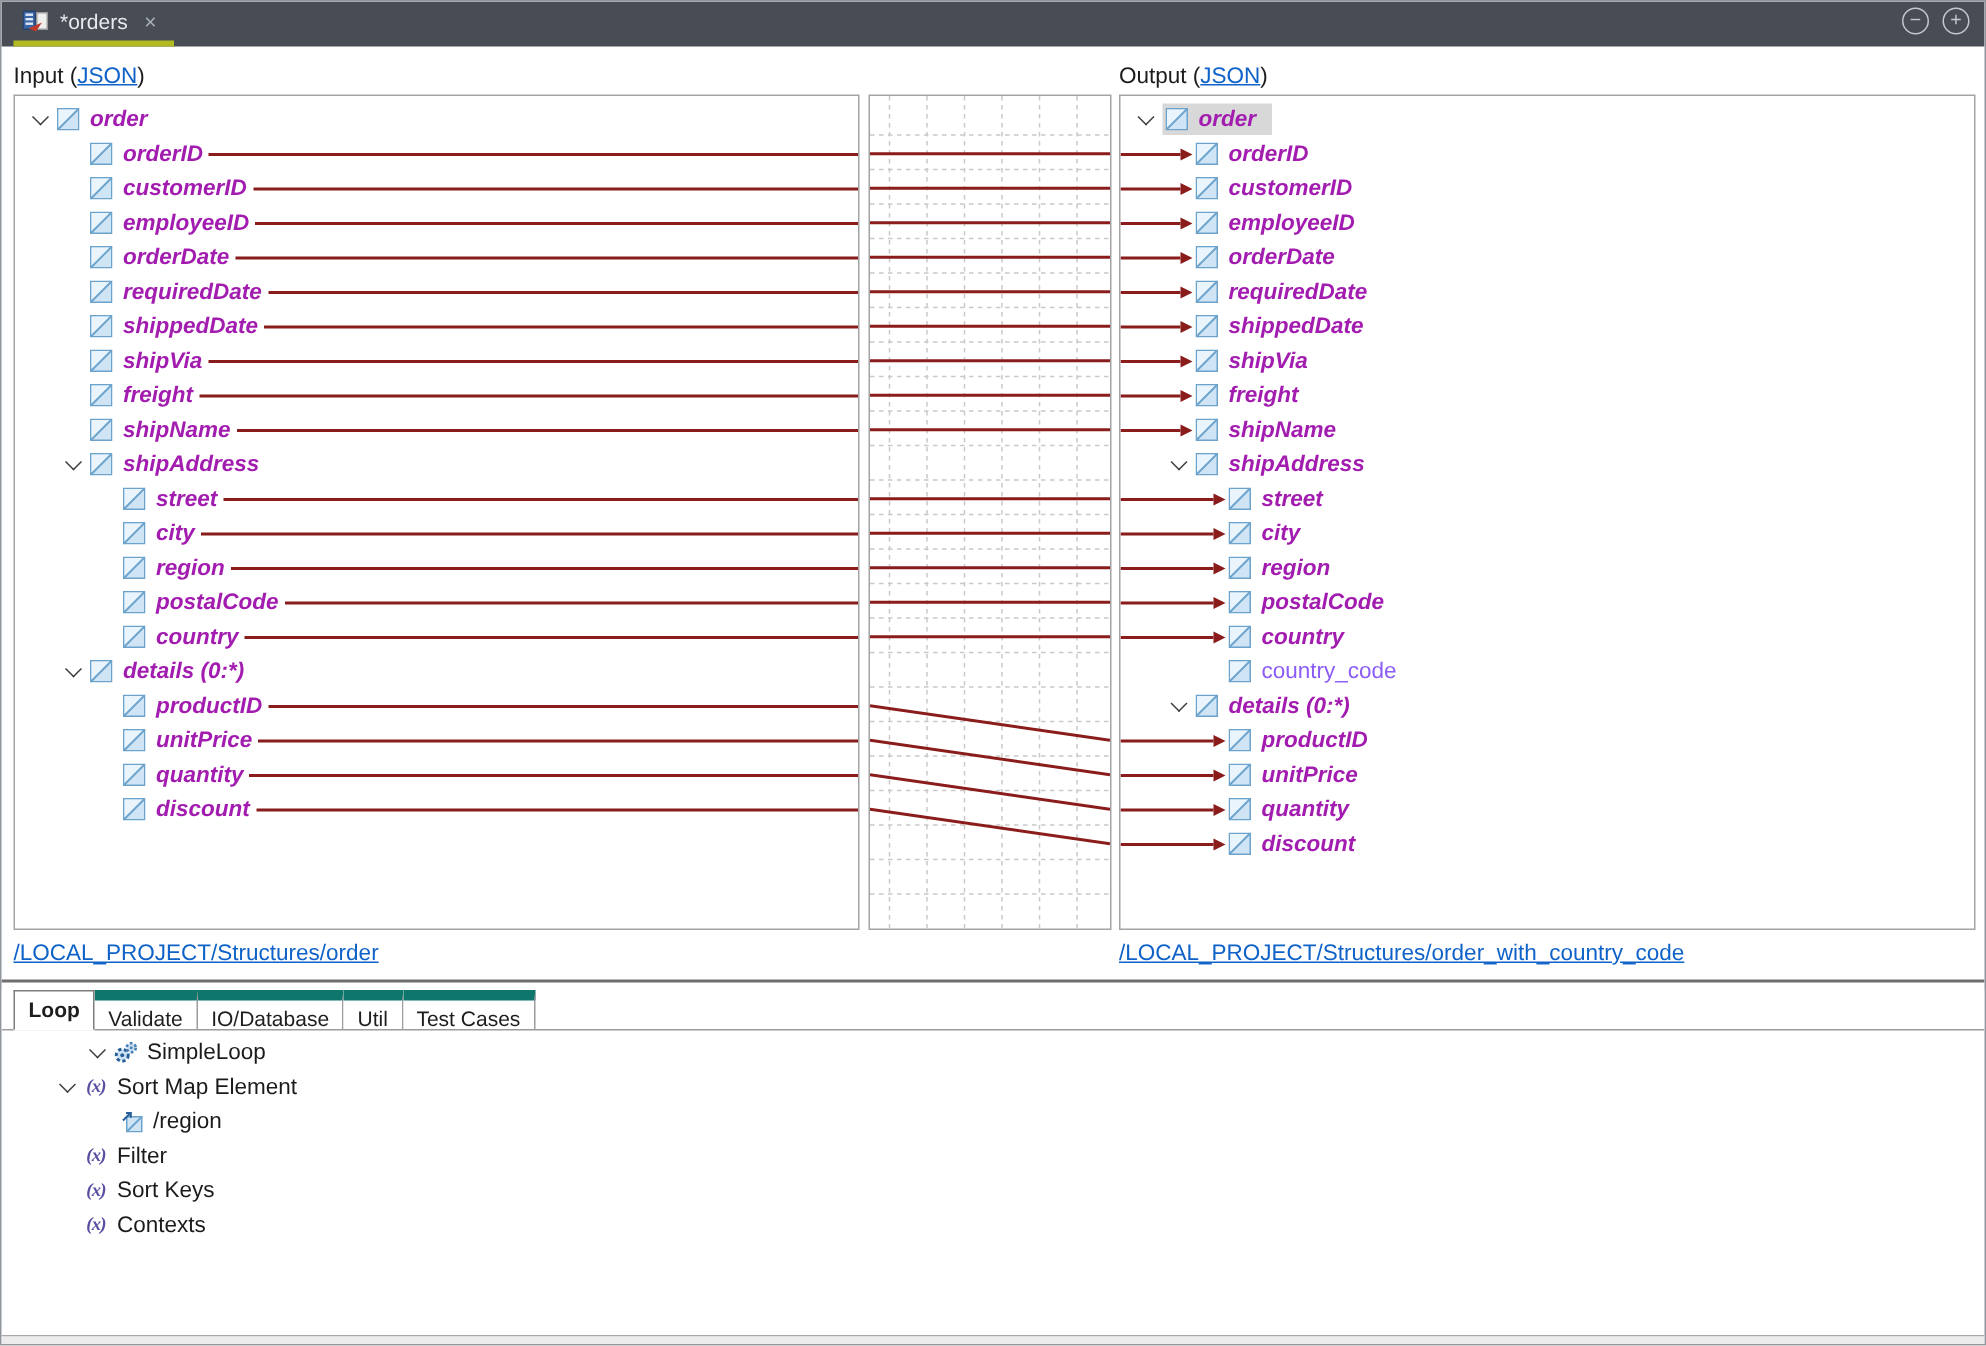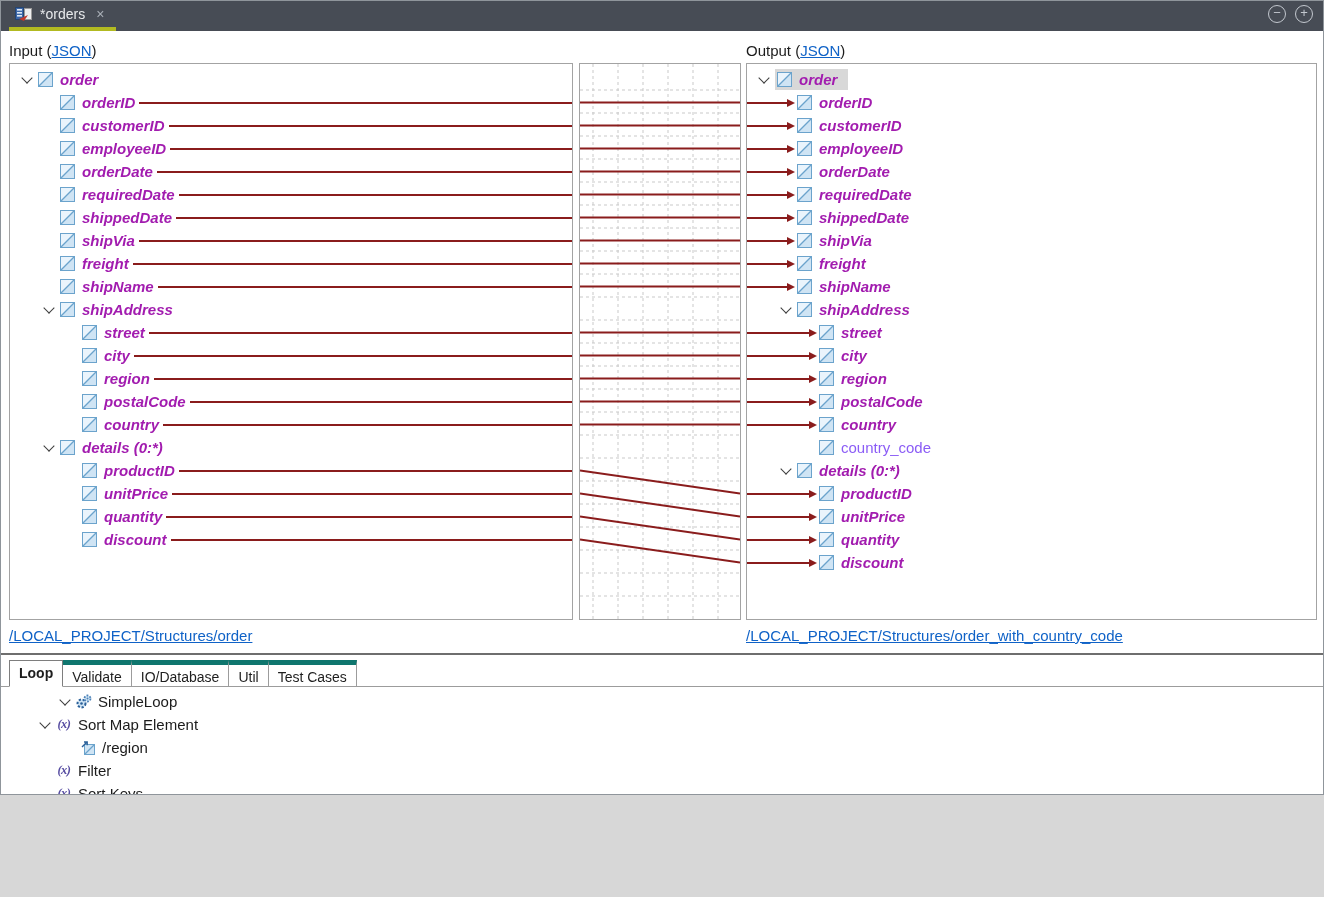--- a/index.html
+++ b/index.html
@@ -1,16 +1,16 @@
 <!DOCTYPE html>
 <html style="--maroon: #8a1c1c; --link: #0f62c7; --tab-underline: #b2ba21; --tabbar-bg: #474c55; --sel-bg: #d8d8d8;"><head>
 <meta charset="utf-8">
 <style>
   html,body{margin:0;padding:0;background:#d7d7d7;font-family:"Liberation Sans",sans-serif;}
-  .window{position:relative;width:1324px;height:795px;background:#fff;border:1px solid #8f959b;box-sizing:border-box;overflow:hidden;}
+  .window{position:relative;width:1324px;height:897px;background:#fff;border:1px solid #8f959b;box-sizing:border-box;overflow:hidden;}
 
   
   .tabbar{position:absolute;left:0;top:0;right:0;height:30px;background:var(--tabbar-bg);}
   .doc-tab{position:absolute;left:8px;top:0;height:26px;display:flex;align-items:center;gap:7px;padding:0 8px 0 6px;color:#e8eaec;font-size:14px;cursor:default;}
   .tab-close{color:#aab0b8;font-size:14px;margin-left:4px;}
   .tab-underline{position:absolute;left:8px;top:26px;width:107px;height:4px;background:var(--tab-underline);}
   .winbtns{position:absolute;right:10px;top:4px;display:flex;gap:9px;}
   .winbtn{width:16px;height:16px;border:1px solid #c3c8cf;border-radius:50%;color:#c3c8cf;font-size:13px;line-height:14px;text-align:center;}
 
   
@@ -36,21 +36,21 @@
   .trow.plain .elabel{font-weight:normal;font-style:normal;color:#8b5cf6;}
   .mapline{flex:1 1 auto;min-width:0;height:0;border-top:2px solid var(--maroon);margin-left:2px;}
   .oarrow{position:absolute;left:0;top:50%;height:0;border-top:2px solid var(--maroon);margin-top:-1px;}
   .oarrow::after{content:'';position:absolute;right:-8px;top:-5px;width:0;height:0;border-left:8px solid var(--maroon);border-top:4px solid transparent;border-bottom:4px solid transparent;}
   .selbox{display:flex;align-items:center;background:var(--sel-bg);padding:2px 9px 2px 2px;}
   .selbox .eicon{margin-right:7px;}
 
   
   .big-divider{position:absolute;left:0;top:652px;width:100%;height:2px;background:#6e6e6e;}
   .ptabs{position:absolute;left:0;top:659px;width:100%;height:27px;background:#fff;border-bottom:1px solid #9c9c9c;display:flex;align-items:stretch;padding-left:8px;box-sizing:border-box;}
-  .ptab{font-size:14px;line-height:25px;padding:0 9px;color:#1e1e1e;background:#fff;border-top:5px solid #0f766e;border-right:1px solid #9c9c9c;cursor:default;}
+  .ptab{font-size:14px;line-height:25px;padding:0 9px;color:#1e1e1e;background:#fff;border-top:7px solid #0f766e;border-right:1px solid #9c9c9c;cursor:default;}
   .ptab.active{font-weight:bold;border:1px solid #7e7e7e;border-bottom:1px solid #fff;margin-bottom:-1px;position:relative;z-index:1;}
   .ltree{position:absolute;left:0;top:689px;}
   .lrow{height:23px;display:flex;align-items:center;white-space:nowrap;}
   .lchev{flex:0 0 20px;width:20px;display:flex;align-items:center;justify-content:center;}
   .licon{flex:0 0 18px;width:18px;height:16px;margin-right:5px;display:flex;align-items:center;justify-content:center;position:relative;}
   .llabel{font-size:15px;color:#1b1b1b;}
   .fxicon{font-size:12.5px;font-style:italic;color:#584ea2;letter-spacing:-0.5px;font-family:"Liberation Serif",serif;font-weight:bold;}
 
   .bottom-line{position:absolute;left:0;top:889px;width:100%;height:1px;background:#a8a8a8;}
   .bottom-strip{position:absolute;left:0;top:890px;width:100%;height:6px;background:#ececec;}

